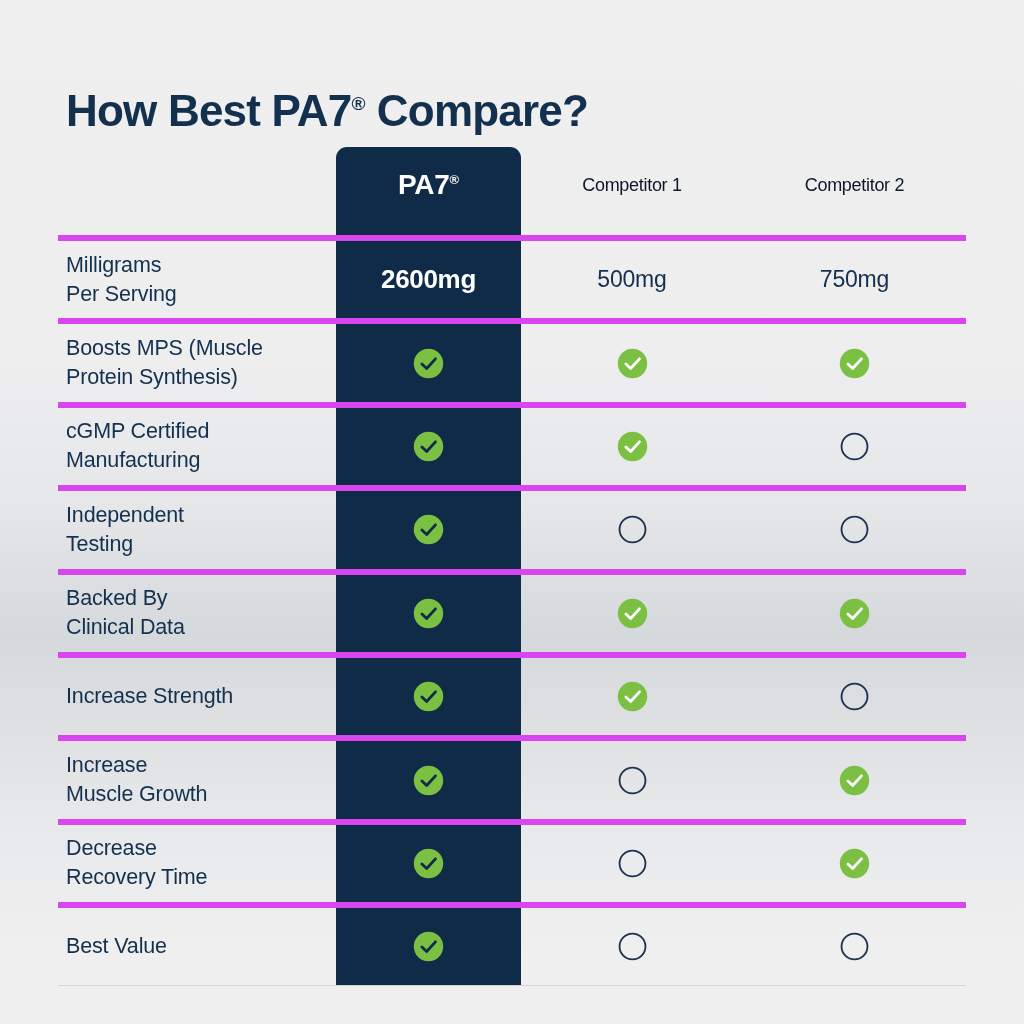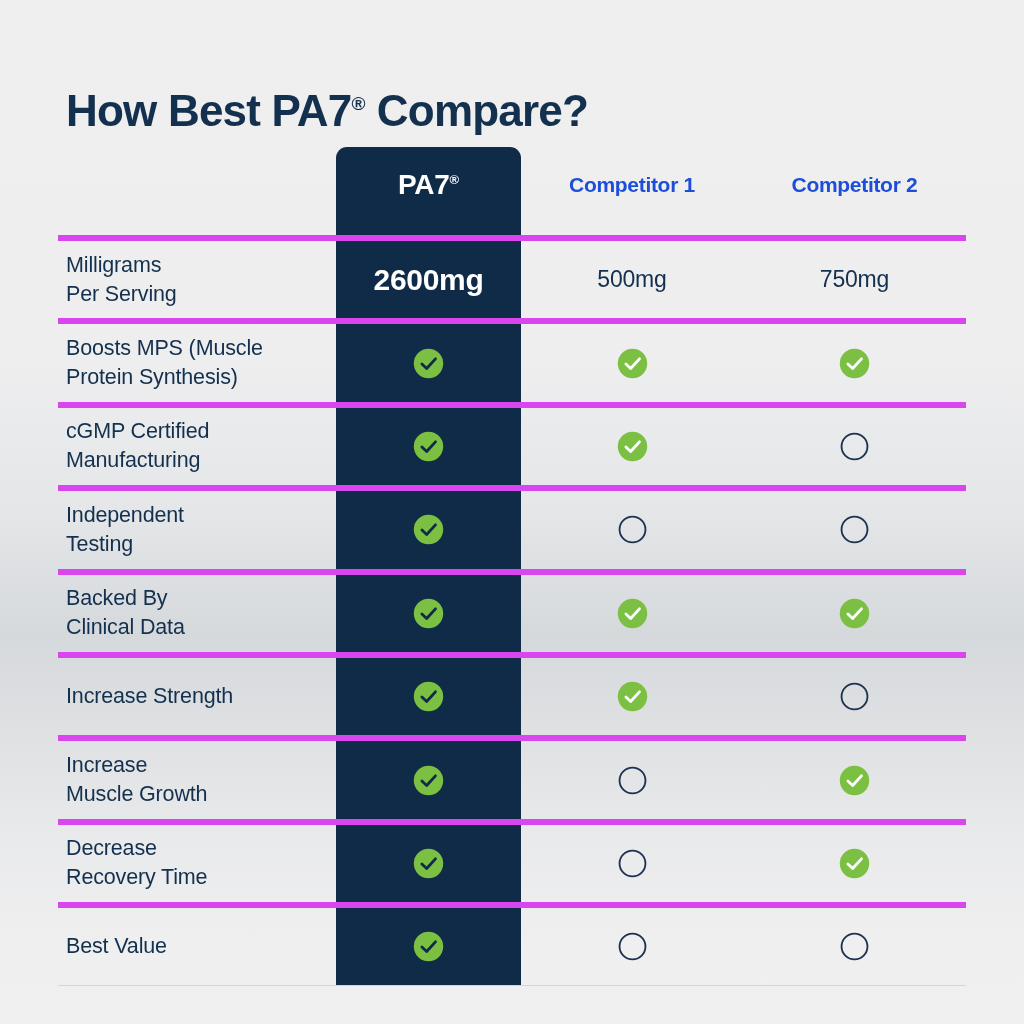--- a/index.html
+++ b/index.html
@@ -130,30 +130,30 @@
     color: #ffffff;
     letter-spacing: -0.3px;
     white-space: nowrap;
   }
   .hdr-pa7 .reg {
     font-size: 13px;
     vertical-align: super;
     letter-spacing: 0;
   }
   .hdr-comp {
-    font-size: 21px;
-    font-weight: 700;
-    color: #1d4ed8;
+    font-size: 18px;
+    font-weight: 400;
+    color: #0f172a;
     letter-spacing: -0.3px;
     white-space: nowrap;
   }
 
   
   .mg-pa7 {
-    font-size: 30px;
+    font-size: 26px;
     font-weight: 700;
     color: #ffffff;
     letter-spacing: -0.3px;
   }
   .mg-comp {
     font-size: 23px;
     font-weight: 400;
     color: #13304e;
     letter-spacing: -0.2px;
   }

